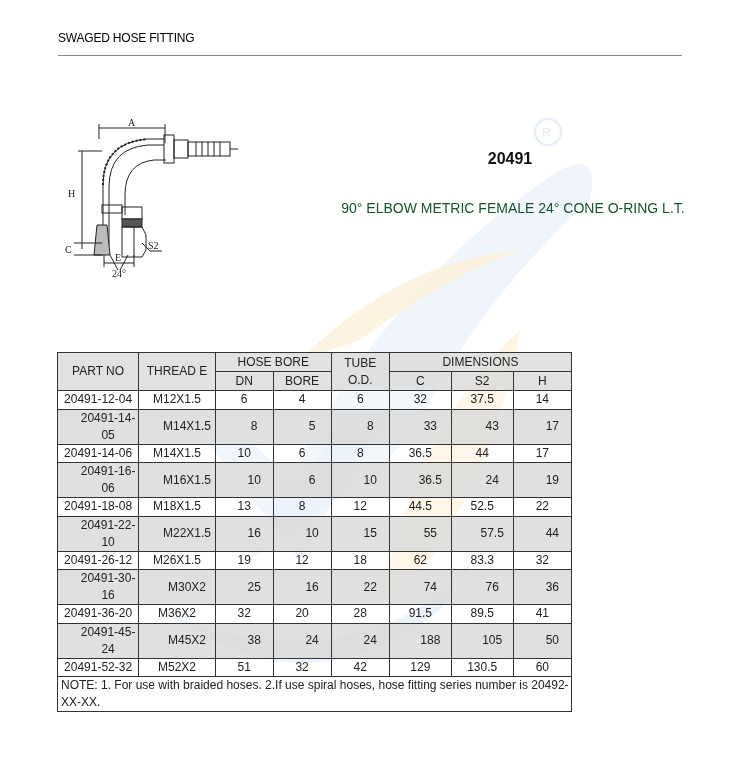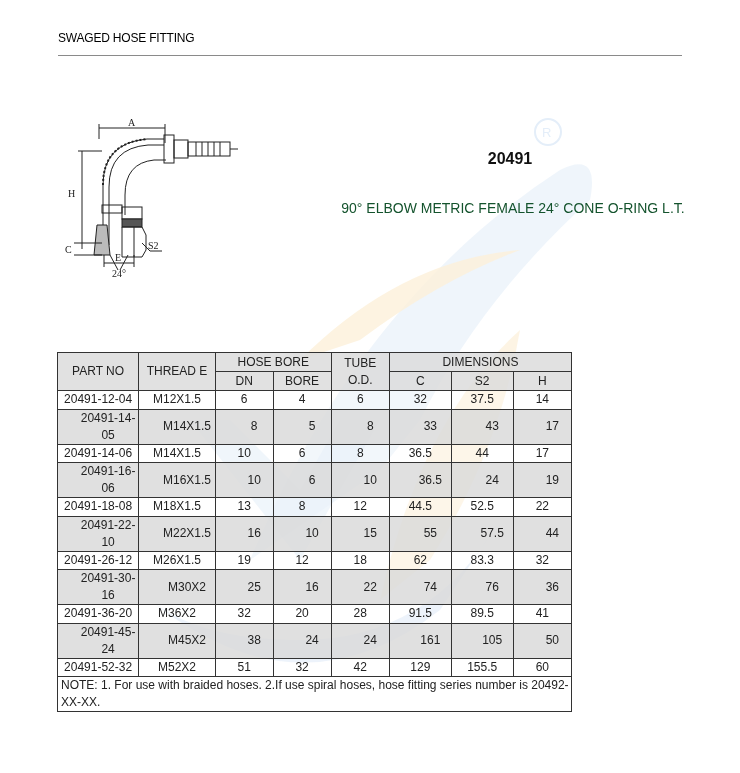--- a/index.html
+++ b/index.html
@@ -221,31 +221,31 @@
       <td>91.5</td>
       <td>89.5</td>
       <td>41</td>
     </tr>
     <tr class="alt">
       <td>20491-45-24</td>
       <td>M45X2</td>
       <td>38</td>
       <td>24</td>
       <td>24</td>
-      <td>161</td>
+      <td>188</td>
       <td>105</td>
       <td>50</td>
     </tr>
     <tr class="plain">
       <td>20491-52-32</td>
       <td>M52X2</td>
       <td>51</td>
       <td>32</td>
       <td>42</td>
       <td>129</td>
-      <td>155.5</td>
+      <td>130.5</td>
       <td>60</td>
     </tr>
     <tr>
       <td colspan="8" class="note">NOTE: 1. For use with braided hoses. 2.If use spiral hoses, hose fitting series number is 20492-XX-XX.</td>
     </tr>
   </tbody>
 </table>
 
 </body></html>

